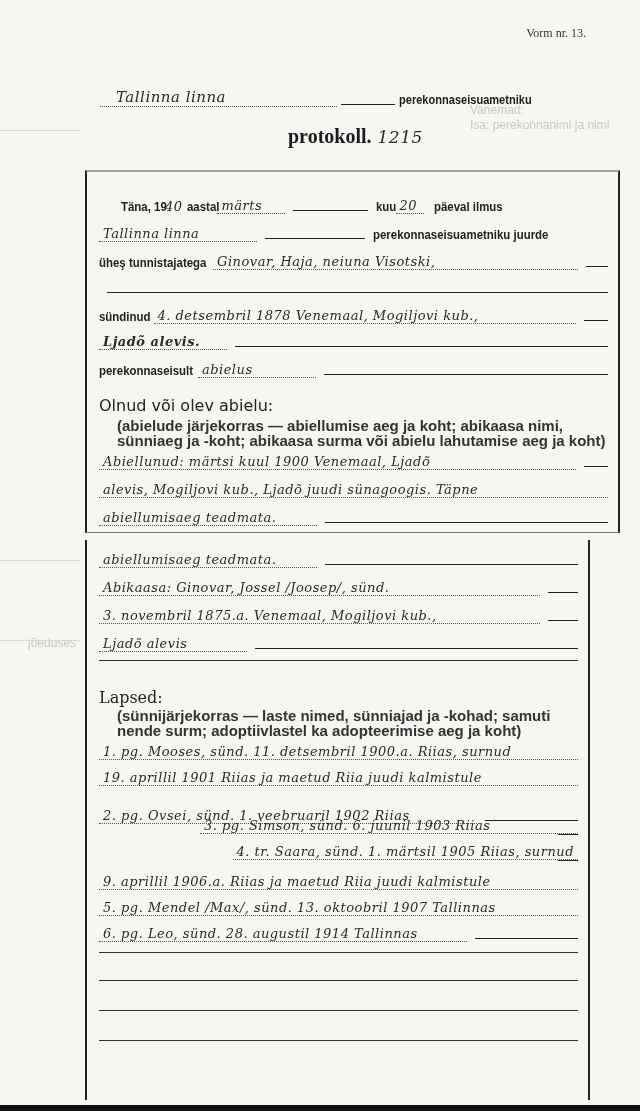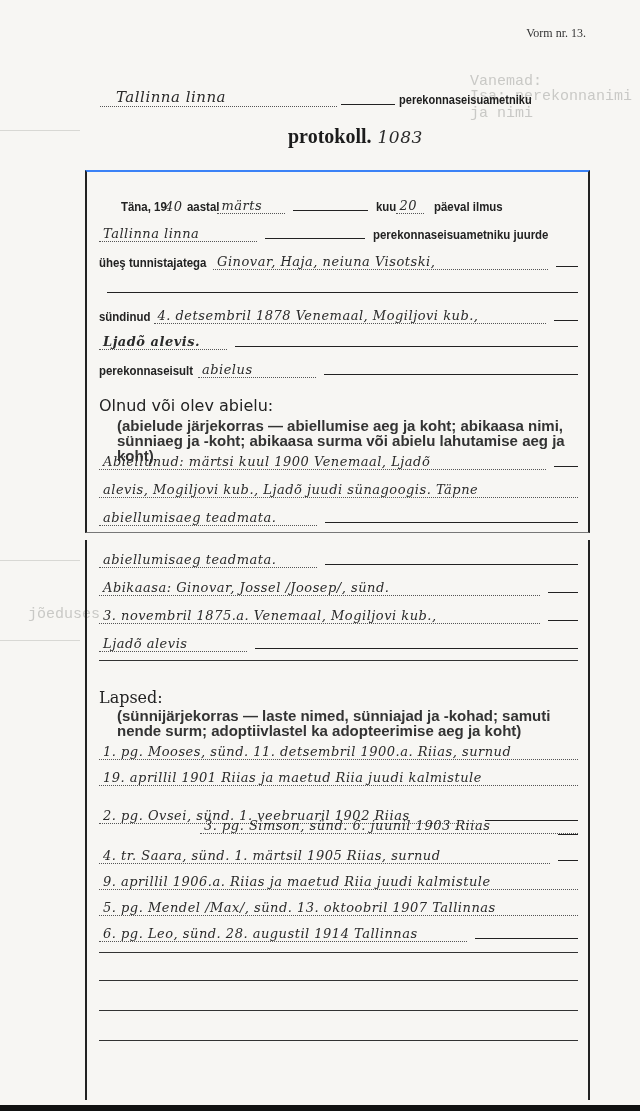--- a/index.html
+++ b/index.html
@@ -2,32 +2,32 @@
 <html><head>
 <meta charset="utf-8">
 <style>
   html, body { margin:0; padding:0; }
   body {
     width:640px; height:1111px; position:relative; overflow:hidden;
     background:#f7f6f3;
     font-family:"Liberation Serif", serif;
     color:#1c1c1c;
   }
-  .bleed { position:absolute; color:#c9c9c6; font-family:Liberation Mono, monospace; font-size:15px; }
+  .bleed { position:absolute; color:#c9c9c6; font-family:Liberation Sans, sans-serif; font-size:12px;margin-top:30px; }
   .bleed-line { position:absolute; height:1px; background:#d8d8d4; }
   .form-no { position:absolute; top:26px; right:54px; font-size:12px; color:#333; }
   .hw { font-family:"DejaVu Serif", serif; font-style:italic; color:#2a2a2a; letter-spacing:0.5px; }
   .top-line { position:absolute; top:88px; left:100px; width:455px; display:flex; align-items:flex-end; }
   .top-line .fill { border-bottom:1px dotted #555; font-size:15px; width:225px; padding-left:16px; }
   .top-line .rule { width:55px; border-bottom:1.2px solid #222; margin:0 4px 2px; }
   .top-line .lbl { font-family:"Liberation Sans", sans-serif; font-size:13px; font-weight:bold; transform:scaleX(0.85); transform-origin:left; white-space:nowrap; }
   .title { position:absolute; top:125px; left:288px; font-size:20px; font-weight:bold; }
   .title .num { font-weight:normal; font-size:17px; margin-left:6px; }
   .box { position:absolute; left:85px; width:501px; border-left:2px solid #222; border-right:2px solid #222; }
-  .box1 { top:170px; height:360px; border-top:2px solid #3b82f6; border-bottom:1px solid #777; }
+  .box1 { top:170px; height:360px; border-top:2px solid #a3a3a3; border-bottom:1px solid #777;padding-left:30px; }
   .box2 { top:540px; height:560px; }
   .row { position:absolute; left:12px; right:10px; display:flex; align-items:flex-end; height:20px; font-size:13px; }
   .lab { font-family:"Liberation Sans", sans-serif; font-weight:bold; font-size:13px; transform:scaleX(0.88); transform-origin:left; white-space:nowrap; color:#222; }
   .val { border-bottom:1px dotted #555; font-size:13px; padding:0 4px; white-space:nowrap; overflow:hidden; flex:1; }
   .val.fixed { flex:none; }
   .dash { flex:1; border-bottom:1.2px solid #222; margin:0 0 3px 8px; min-width:20px; }
   .dash.short { flex:none; width:30px; }
   .heading { position:absolute; left:12px; font-family:"DejaVu Sans", sans-serif; font-weight:normal; font-size:16px; color:#222; }
   .note { position:absolute; left:30px; right:12px; font-family:"Liberation Sans", sans-serif; font-weight:bold; font-size:15px; line-height:15px; color:#333; }
   .hline { position:absolute; left:12px; right:10px; height:1px; background:#333; }
@@ -44,21 +44,21 @@
 
 <div class="form-no">Vorm nr. 13.</div>
 
 <div class="top-line">
   <span class="fill hw">Tallinna linna</span>
   <span class="rule"></span>
   <span class="lbl">perekonnaseisuametniku</span>
 </div>
 
 <div class="title">
-  <span>protokoll.</span><span class="num hw">1083</span>
+  <span>protokoll.</span><span class="num hw">1215</span>
 </div>
 
 <div class="box box1">
   <div class="row" style="top:22px;">
     <span class="lab" style="margin-left:22px;">Täna, 19</span>
     <span class="hw" style="font-size:13px;margin-left:-8px;">40</span>
     <span class="lab" style="margin-left:4px;">aastal</span>
     <span class="val fixed hw" style="width:60px;margin-left:-6px;">märts</span>
     <span class="dash short" style="width:75px;"></span>
     <span class="lab" style="margin-left:8px;">kuu</span>
@@ -136,21 +136,21 @@
       <span class="val hw">19. aprillil 1901 Riias ja maetud Riia juudi kalmistule</span>
     </div>
   <div class="row" style="top:252px;margin-top:12px;">
       <span class="val fixed hw" style="width:370px;">2. pg. Ovsei, sünd. 1. veebruaril 1902 Riias</span>
       <span class="dash"></span>
     </div>
   <div class="row" style="top:278px;flex-direction:column;">
       <span class="val fixed hw" style="width:370px;">3. pg. Simson, sünd. 6. juunil 1903 Riias</span>
       <span class="dash"></span>
     </div>
-  <div class="row" style="top:304px;">
+  <div class="row" style="top:304px;flex-direction:column;">
       <span class="val hw">4. tr. Saara, sünd. 1. märtsil 1905 Riias, surnud</span>
       <span class="dash short" style="width:20px;"></span>
     </div>
   <div class="row" style="top:330px;">
       <span class="val hw">9. aprillil 1906.a. Riias ja maetud Riia juudi kalmistule</span>
     </div>
   <div class="row" style="top:356px;">
       <span class="val hw">5. pg. Mendel /Max/, sünd. 13. oktoobril 1907 Tallinnas</span>
     </div>
   <div class="row" style="top:382px;">

